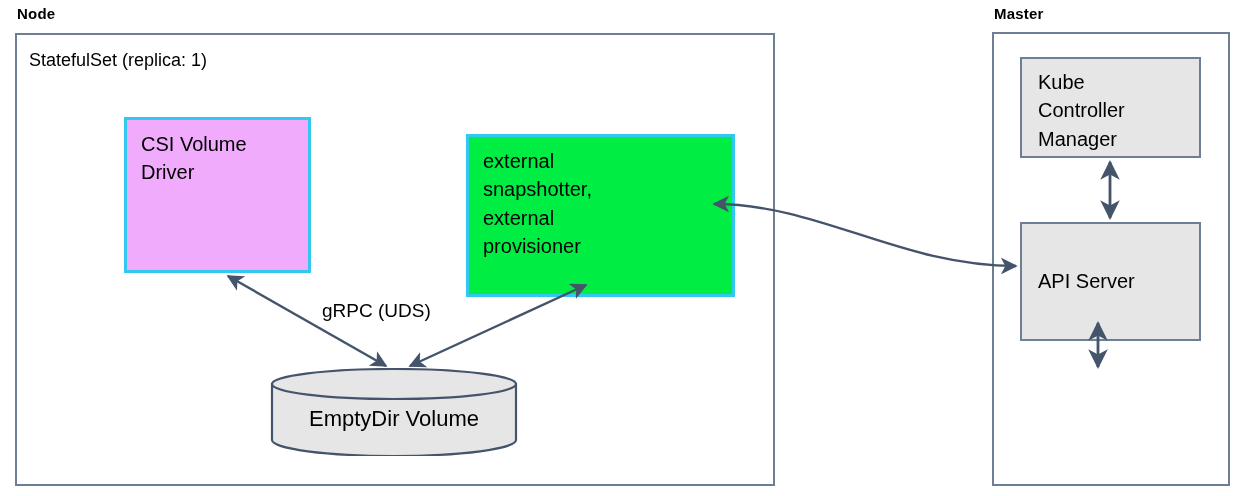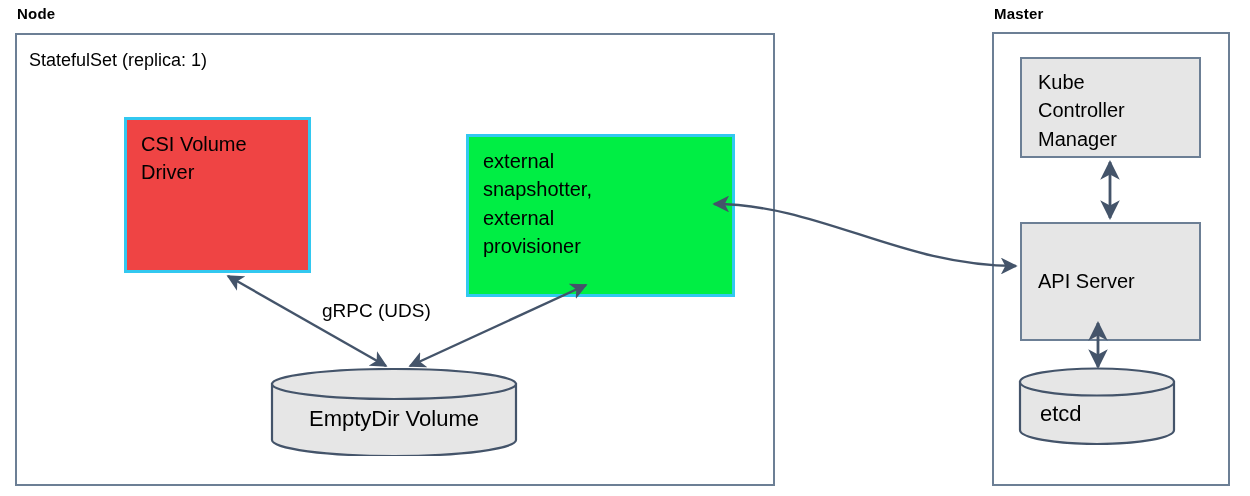--- a/index.html
+++ b/index.html
@@ -48,21 +48,21 @@
   }
 
   .node-box .node-text {
     font-size: 20px;
     line-height: 1.42;
     color: #000000;
     padding: 10px 0 0 14px;
   }
 
   .box-driver {
-    background: #ef4444;
+    background: #f0abfc;
     border: 3px solid #32c8f0;
   }
 
   .box-external {
     background: #00ee44;
     border: 3px solid #32c8f0;
   }
 
   .box-master {
     background: #e6e6e6;
@@ -154,27 +154,20 @@
       <div>Kube</div>
       <div>Controller</div>
       <div>Manager</div>
     </div>
   </div>
 
   <div class="node-box box-master" style="left:1020px; top:222px; width:181px; height:119px;">
     <div class="node-text api-text">API Server</div>
   </div>
 
-  <div class="cylinder" style="left:1018px; top:367px; width:158px; height:78px;">
-    <svg width="158" height="78" viewBox="0 0 158 78">
-      <path d="M2,15 L2,63 A77,14 0 0 0 156,63 L156,15 Z" fill="#e6e6e6" stroke="#44546a" stroke-width="2.2"></path>
-      <ellipse cx="79" cy="15" rx="77" ry="13.5" fill="#e6e6e6" stroke="#44546a" stroke-width="2.2"></ellipse>
-    </svg>
-    <div class="cyl-label" style="top:34px; text-align:left; padding-left:22px; box-sizing:border-box;">etcd</div>
-  </div>
 
   <svg class="edge-layer">
     <defs>
       <marker id="arrow" viewBox="0 0 10 10" refX="9" refY="5" markerWidth="7" markerHeight="7" orient="auto-start-reverse">
         <path d="M 0 0 L 10 5 L 0 10 L 2.6 5 z" fill="#44546a"></path>
       </marker>
     </defs>
 
     <line x1="386" y1="366" x2="228" y2="276" stroke="#44546a" stroke-width="2.4" marker-start="url(#arrow)" marker-end="url(#arrow)"></line>
 

